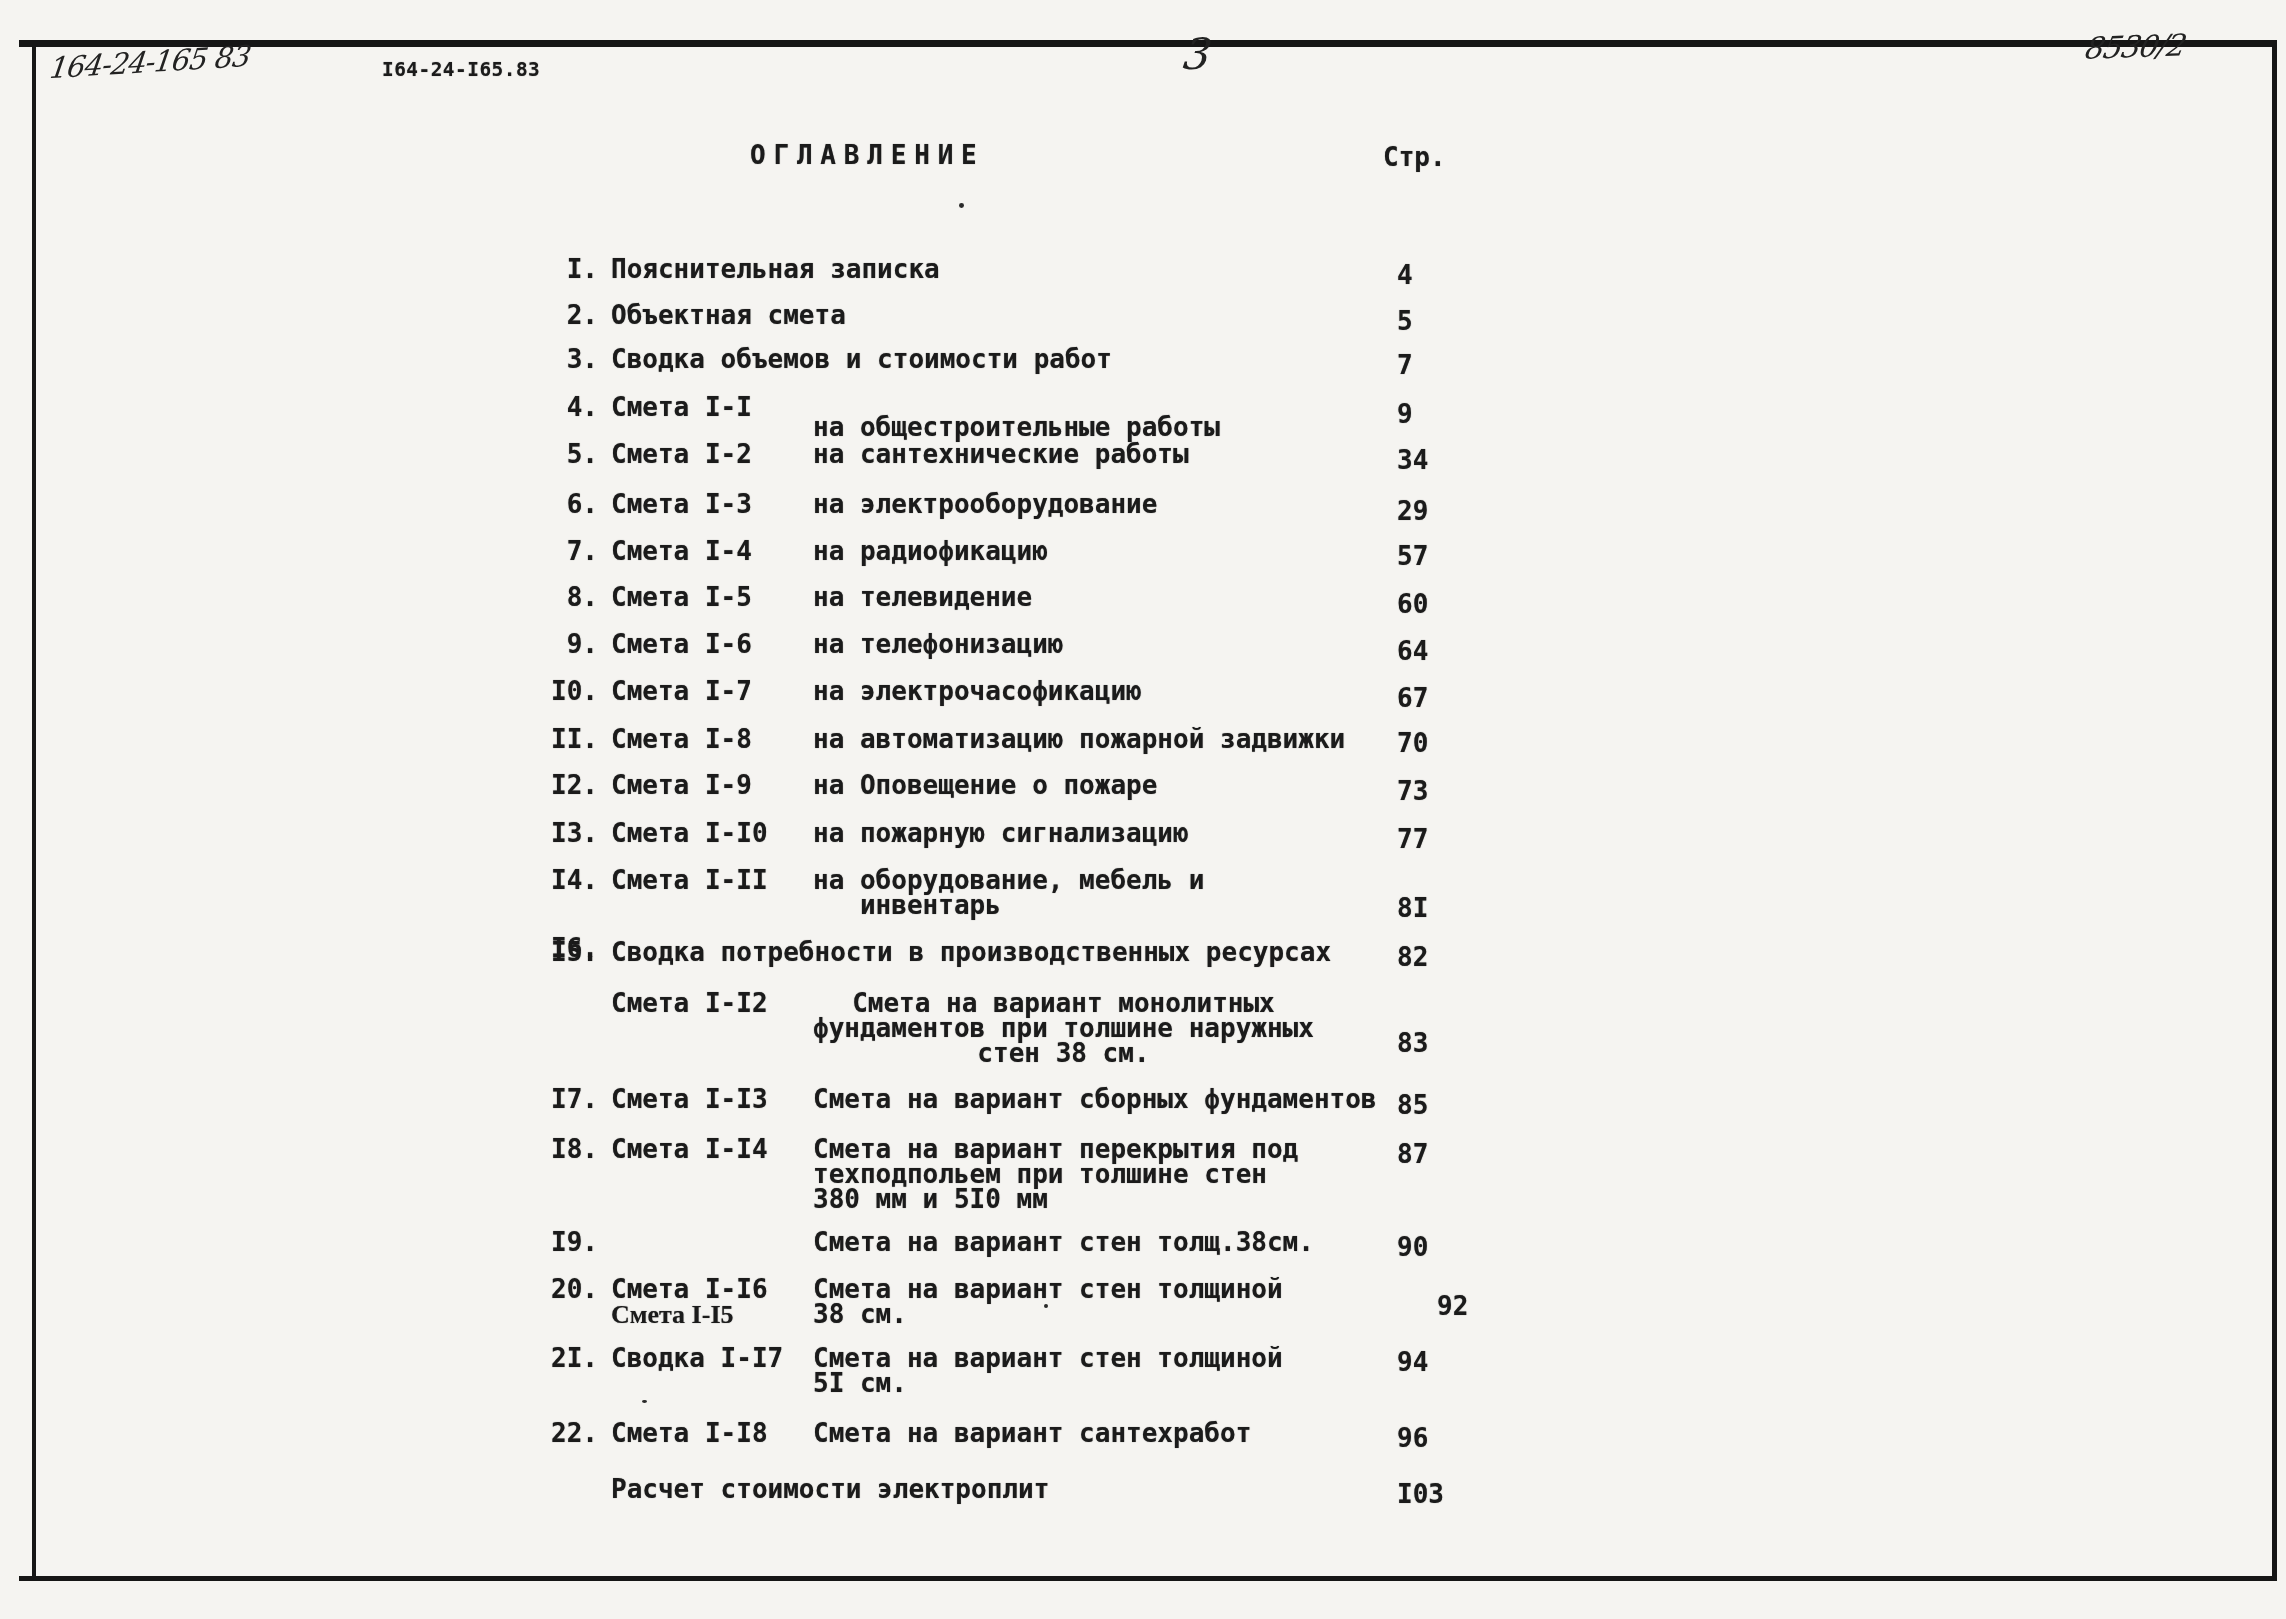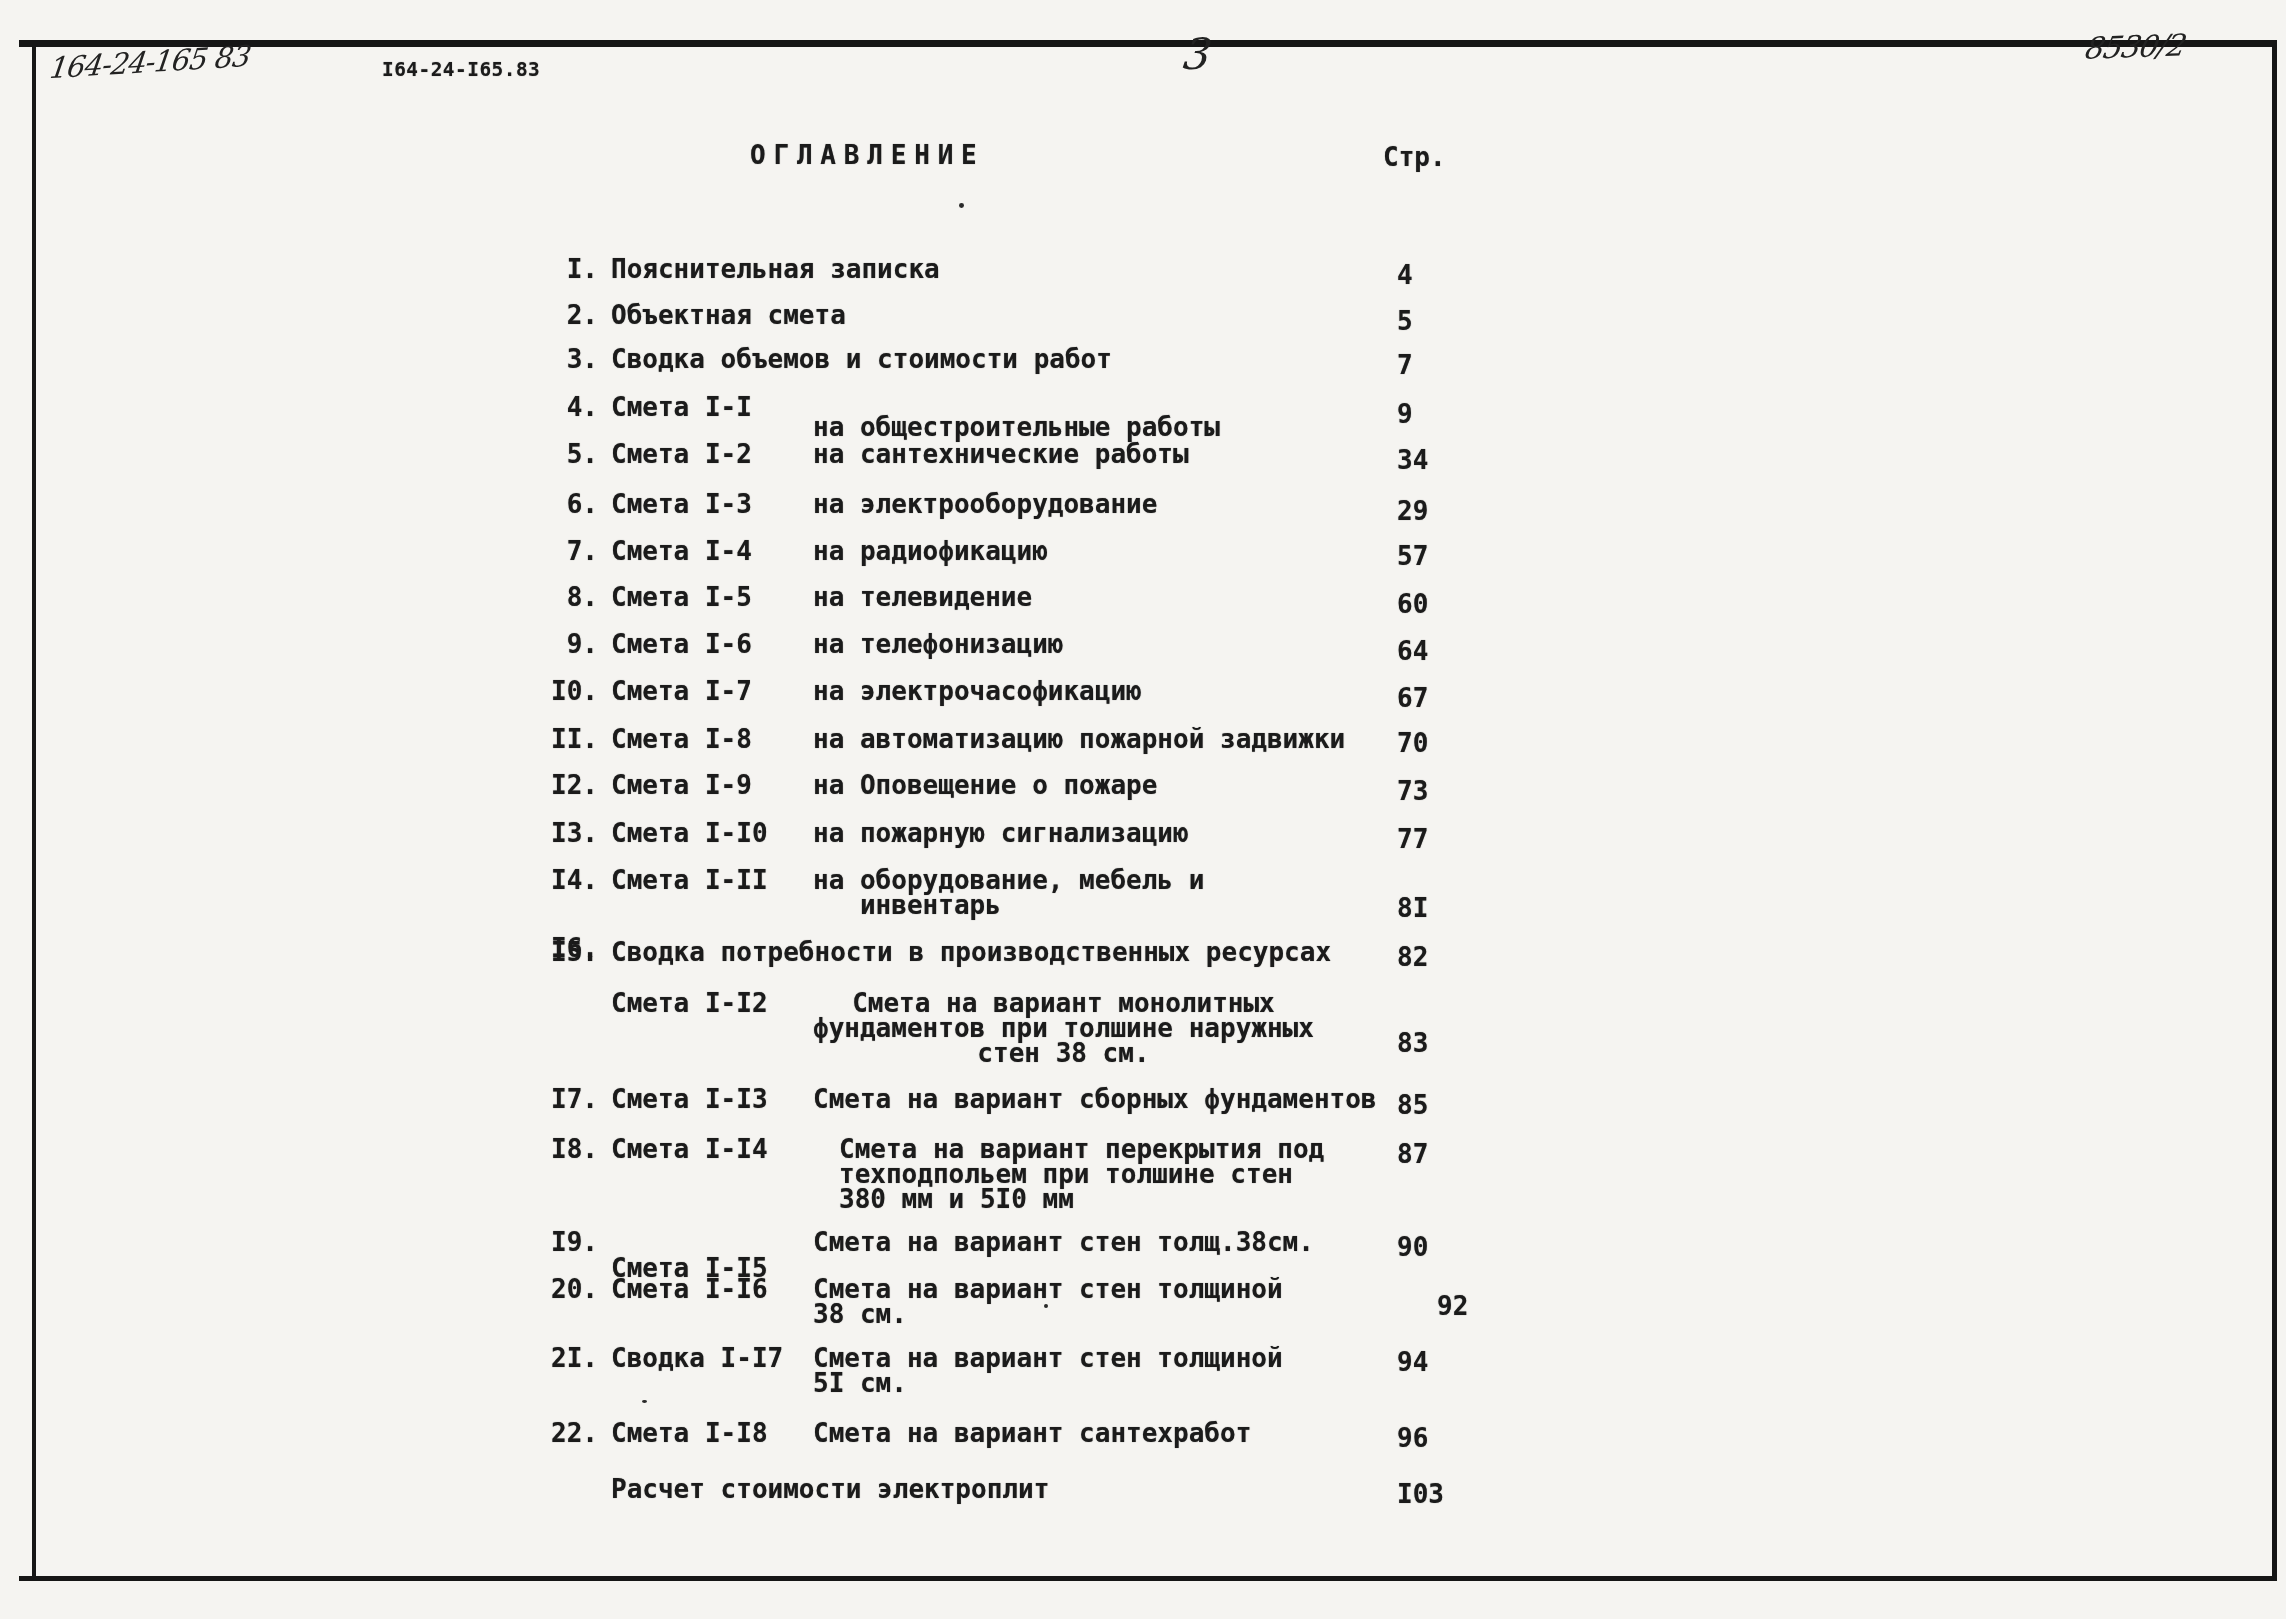--- a/index.html
+++ b/index.html
@@ -174,28 +174,28 @@
       </div>
       <div class="toc-row">
         <div class="cell cell-num" style="top: 1087px;">I7.</div>
         <div class="cell cell-code" style="top: 1087px;">Смета I-I3</div>
         <div class="cell cell-desc" style="top: 1087px;">Смета на вариант сборных фундаментов</div>
         <div class="cell cell-page" style="top: 1093px;">85</div>
       </div>
       <div class="toc-row">
         <div class="cell cell-num" style="top: 1137px;">I8.</div>
         <div class="cell cell-code" style="top: 1137px;">Смета I-I4</div>
-        <div class="cell cell-desc" style="top: 1137px; margin-left: 26px;">Смета на вариант перекрытия под
+        <div class="cell cell-desc" style="top: 1137px;">Смета на вариант перекрытия под
 техподпольем при толшине стен
 380 мм и 5I0 мм</div>
         <div class="cell cell-page" style="top: 1142px;">87</div>
       </div>
       <div class="toc-row">
         <div class="cell cell-num" style="top: 1230px;">I9.</div>
-        <div class="cell cell-code" style="top: 1256px;">Смета I-I5</div>
+        <div class="cell cell-code" style="top: 1302px; font-family: Liberation Serif, serif;">Смета I-I5</div>
         <div class="cell cell-desc" style="top: 1230px;">Смета на вариант стен толщ.38см.</div>
         <div class="cell cell-page" style="top: 1235px;">90</div>
       </div>
       <div class="toc-row">
         <div class="cell cell-num" style="top: 1277px;">20.</div>
         <div class="cell cell-code" style="top: 1277px;">Смета I-I6</div>
         <div class="cell cell-desc" style="top: 1277px;">Смета на вариант стен толщиной
 38 см.</div>
         <div class="cell cell-page" style="top: 1294px; margin-left: 40px;">92</div>
       </div>

